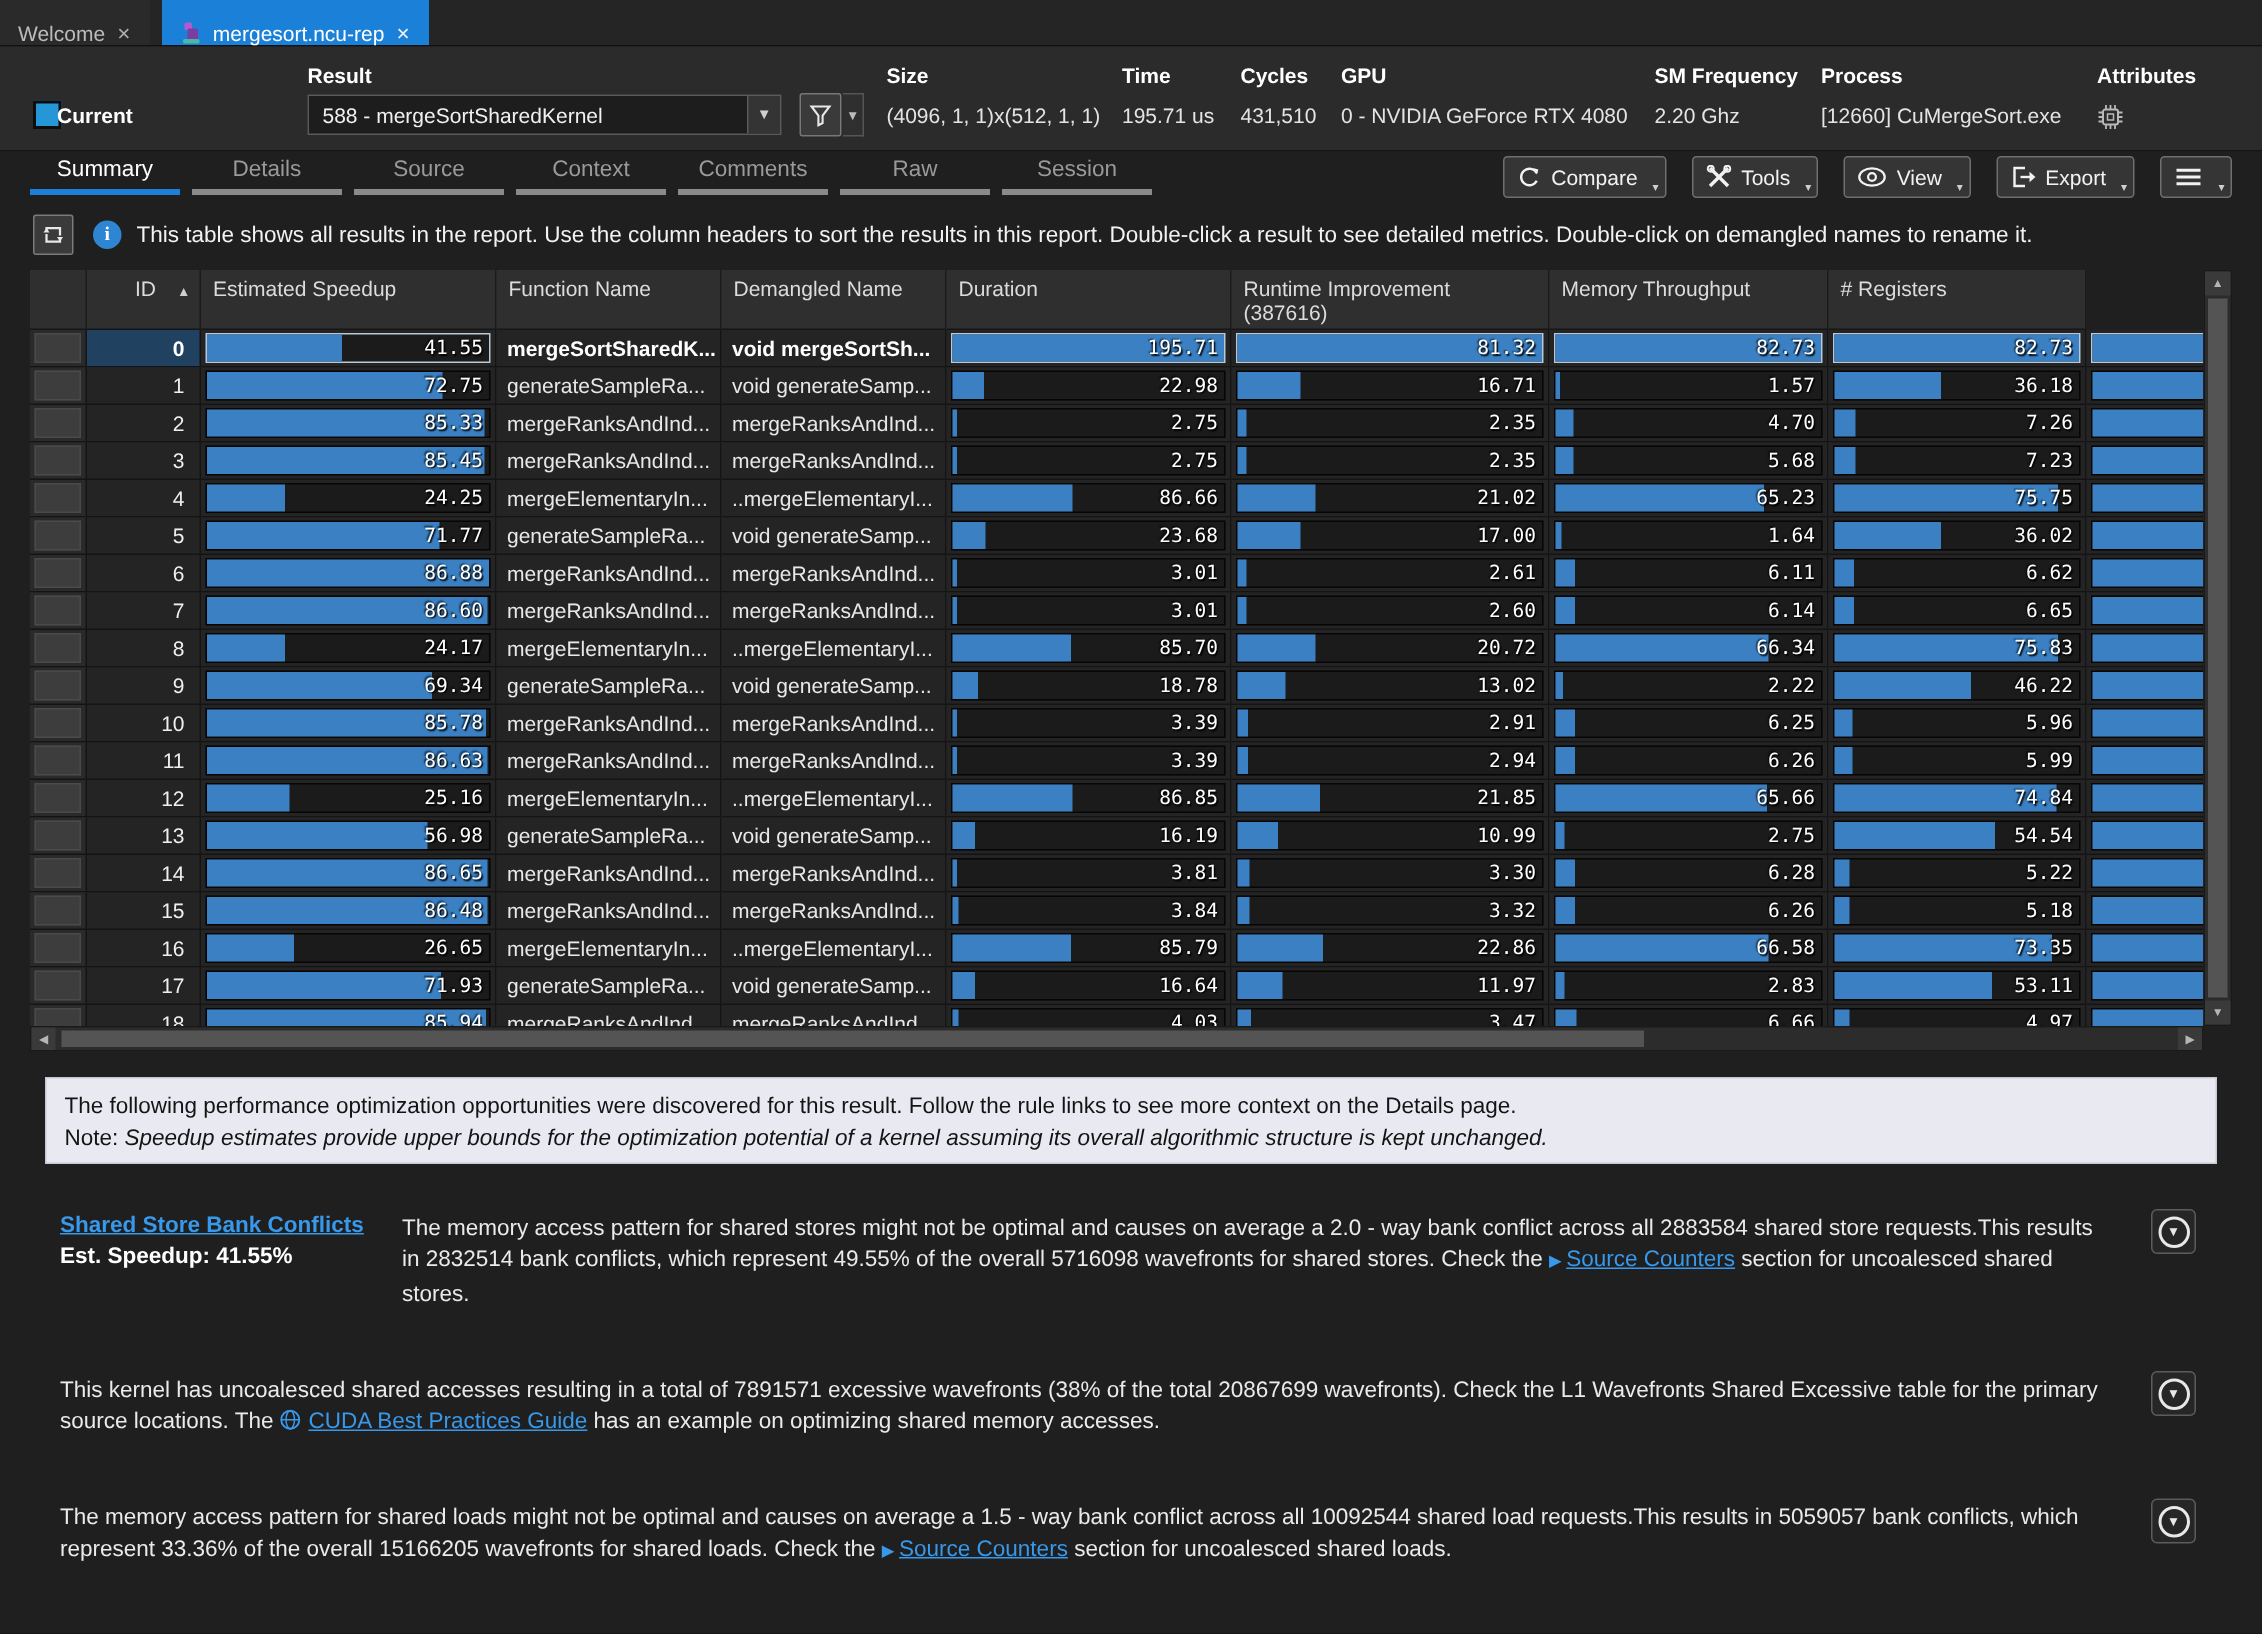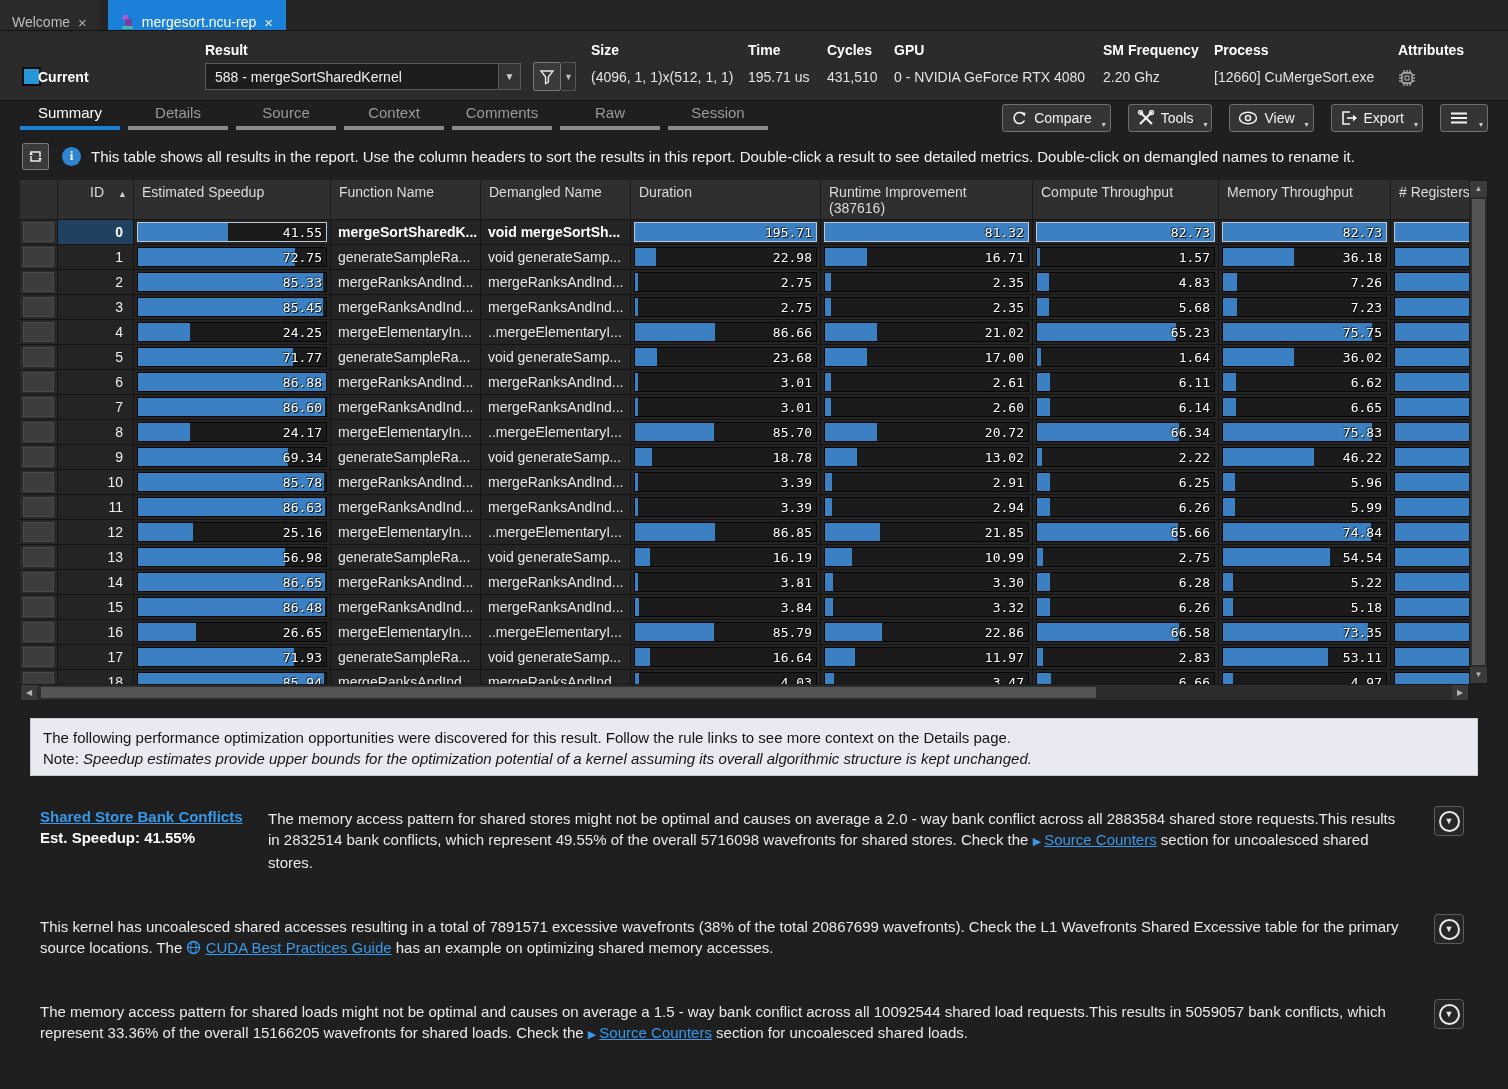--- a/index.html
+++ b/index.html
@@ -272,21 +272,20 @@
           <span class="sort">▲</span>
         </div>
         <div class="th">Estimated Speedup</div>
         <div class="th">Function Name</div>
         <div class="th">Demangled Name</div>
         <div class="th">Duration</div>
         <div class="th">
           <span>Runtime Improvement</span><br>
           <span>(387616)</span>
         </div>
-        <div class="th">Compute Throughput</div>
         <div class="th">Memory Throughput</div>
         <div class="th"># Registers</div>
       </div>
       <div class="bodyview">
         <div class="tgrid" id="table-body">
             <div class="cell rowhdr">
               <div class="pad"></div>
             </div>
             <div class="cell idcell sel">0</div>
             <div class="cell barcell sel">
@@ -387,21 +386,21 @@
             </div>
             <div class="cell barcell">
               <div class="box">
                 <div class="bar" style="width: 2.9%;"></div>
                 <span class="num">2.35</span>
               </div>
             </div>
             <div class="cell barcell">
               <div class="box">
                 <div class="bar" style="width: 6.9%;"></div>
-                <span class="num">4.83</span>
+                <span class="num">4.70</span>
               </div>
             </div>
             <div class="cell barcell">
               <div class="box">
                 <div class="bar" style="width: 8.8%;"></div>
                 <span class="num">7.26</span>
               </div>
             </div>
             <div class="cell barcell">
               <div class="box">

